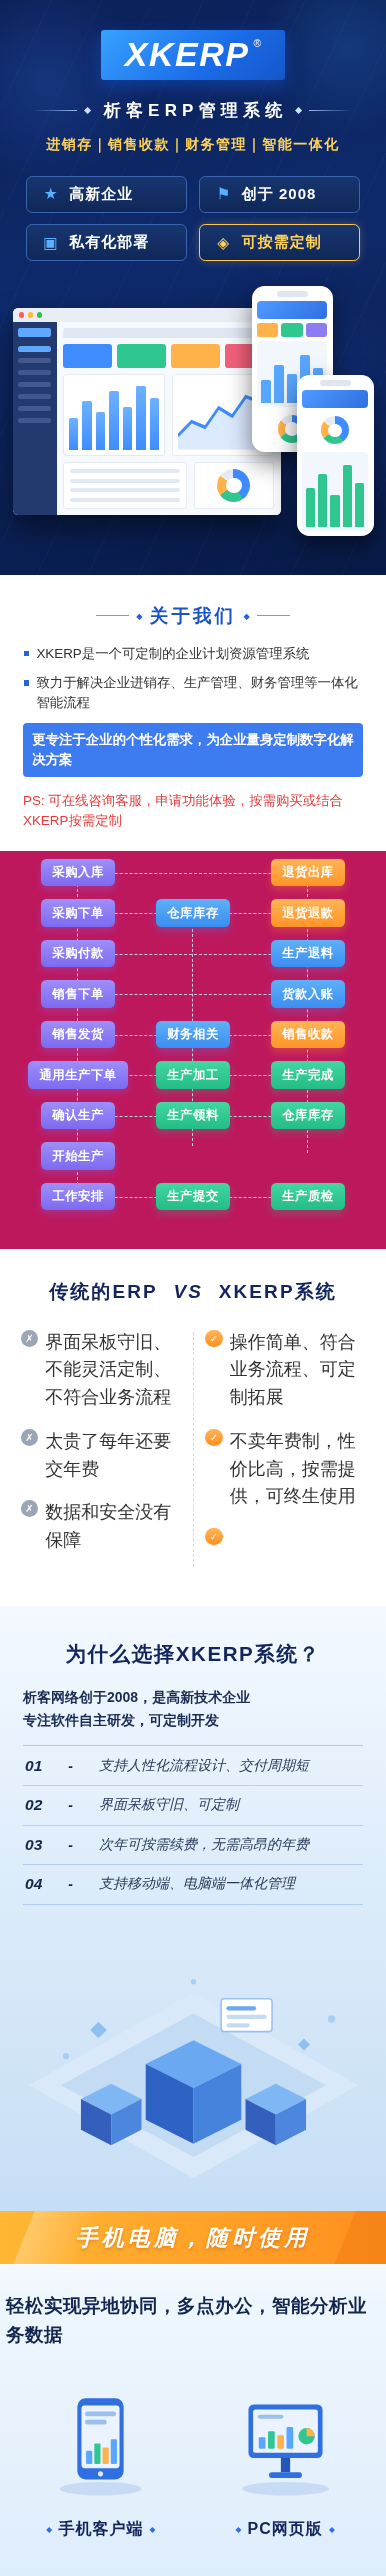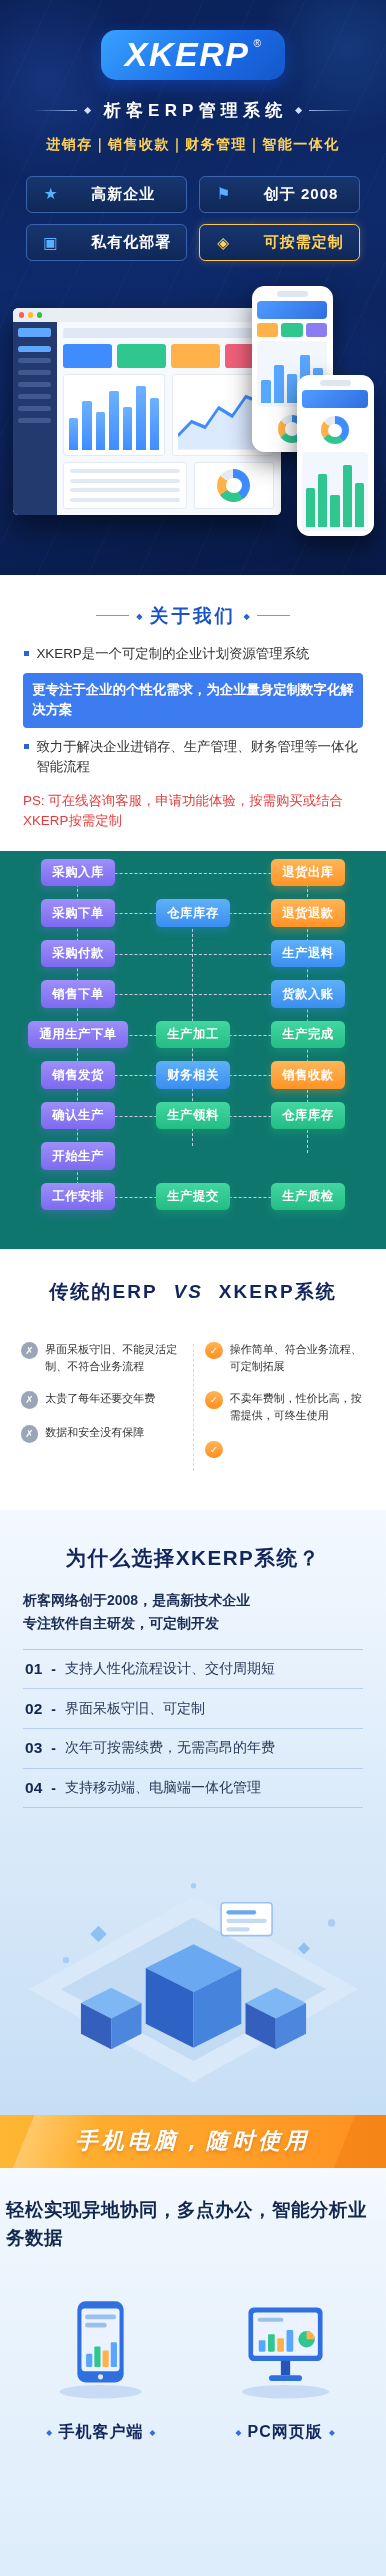--- a/index.html
+++ b/index.html
@@ -9,36 +9,36 @@
 
   
   .hero { position:relative; background:linear-gradient(165deg,#0b2158 0%,#0e2a6b 45%,#081a47 100%); padding:30px 0 31px; overflow:hidden; }
   .hero::before { content:""; position:absolute; inset:0;
     background:
       radial-gradient(circle at 12% 14%, rgba(64,120,255,.20) 0, transparent 98px),
       radial-gradient(circle at 90% 8%, rgba(64,160,255,.16) 0, transparent 88px),
       radial-gradient(circle at 82% 72%, rgba(40,90,220,.20) 0, transparent 124px),
       repeating-linear-gradient(115deg, rgba(255,255,255,.025) 0 1px, transparent 1px 46px); }
   .hero > * { position:relative; }
-  .logo-box { margin:0 auto; width:max-content; padding:7.2px 24px 9.3px; border-radius:15px;
+  .logo-box { margin:0 auto; width:max-content; padding:7.2px 24px 9.3px; border-radius:3px;
     background:linear-gradient(135deg,#37a2ff 0%,#1b6ce8 60%,#1557c9 100%);
     box-shadow:0 6.2px 15.5px rgba(20,80,200,.55); display:flex; align-items:flex-start; }
   .logo-text { color:#fff; font-size:34px; font-weight:bold; font-style:italic; letter-spacing:1.5px; line-height:1; }
   .logo-reg { color:#fff; font-size:10.3px; margin-left:4.1px; margin-top:1px; }
   .hero-subtitle-row { margin-top:18.5px; display:flex; align-items:center; justify-content:center; gap:8.2px; }
   .h-line { width:44px; height:1px; background:linear-gradient(90deg,transparent,#9db8ef); }
   .h-line.r { background:linear-gradient(90deg,#9db8ef,transparent); }
   .h-diamond { width:5.2px; height:5.2px; background:#cfe0ff; transform:rotate(45deg); }
   .hero-subtitle { color:#fff; font-size:17px; font-weight:bold; letter-spacing:5.2px; text-indent:5.2px; }
   .hero-tagline { margin-top:14.4px; text-align:center; color:var(--gold,#ffd257); font-size:14px; font-weight:bold; letter-spacing:1.5px; }
   .badges { margin:21.6px auto 0; width:334px; display:grid; grid-template-columns:1fr 1fr; gap:11.3px; }
   .badge { height:37px; border-radius:6.2px; display:flex; align-items:center; gap:8.2px; padding:0 13.4px;
     background:linear-gradient(180deg,#17356f,#0f2858); border:0.5px solid #3c63ad; }
   .badge .glyph { font-family:"DejaVu Sans",sans-serif; font-size:15.5px; color:#58b0ff; width:20.6px; text-align:center; }
-  .badge .blabel { color:#fff; font-size:15px; font-weight:bold; letter-spacing:1px; white-space:nowrap;margin-left:22px; }
+  .badge .blabel { color:#fff; font-size:15px; font-weight:bold; letter-spacing:1px; white-space:nowrap; }
   .badge.highlight { border:1px solid #ffc751; box-shadow:0 0 8.2px rgba(255,199,81,.25); }
   .badge.highlight .blabel, .badge.highlight .glyph { color:var(--gold,#ffd257); }
 
   
   .mockup { position:relative; width:361px; height:258px; margin:25px auto 0; }
   .browser { position:absolute; left:0; top:21.6px; width:268px; height:207px; background:#fff; border-radius:5.2px;
     box-shadow:0 13.4px 28px rgba(0,0,0,.5); overflow:hidden; }
   .b-titlebar { height:14.4px; background:#e9eef5; display:flex; align-items:center; gap:4.1px; padding:0 6.2px; }
   .dot { width:5.2px; height:5.2px; border-radius:50%; }
   .dot.r{background:#ff5f57}.dot.y{background:#febc2e}.dot.g{background:#28c840}
@@ -85,57 +85,57 @@
   .t-line { width:33px; height:1px; background:#2a62d8; opacity:.65; }
   .t-diamond { color:#2a62d8; font-size:8.2px; font-family:"DejaVu Sans",sans-serif; }
   .about .sec-title { color:#1a53c6; font-size:18.5px; font-weight:bold; letter-spacing:3.1px; }
   .about-item { position:relative; padding-left:13.4px; color:#333; font-size:13.4px; line-height:1.5; margin-bottom:9.3px; }
   .about-item::before { content:""; position:absolute; left:1px; top:7.2px; width:5.2px; height:5.2px; background:#2a62d8; }
   .about-item.highlight { background:#3d7bf0; color:#fff; padding:7.2px 9.3px; border-radius:4.1px; font-weight:bold; }
   .about-item.highlight::before { display:none; }
   .about-ps { margin-top:13.4px; color:var(--red,#e43c3c); font-size:13.4px; line-height:1.55; }
 
   
-  .flow { background:#0f766e; padding:9.3px 0 24px; }
+  .flow { background:#be185d; padding:9.3px 0 24px; }
   .flow-inner { position:relative; }
   .vline { position:absolute; border-left:1px dashed #c3cfe3; z-index:0; }
   .vl { left:77px; top:14.4px; bottom:14.4px; }
   .vm { left:192px; top:54px; bottom:63px; }
   .vr { left:307px; top:14.4px; bottom:56px; }
   .frow { position:relative; display:flex; margin:0 20.6px 15.5px; height:25px; }
   .frow::before { content:""; position:absolute; left:49px; right:49px; top:50%; border-top:1px dashed #c3cfe3; }
   .frow.solo::before { display:none; }
   .fslot { flex:1; display:flex; justify-content:center; align-items:center; }
   .fnode { position:relative; z-index:1; color:#fff; font-size:12.4px; font-weight:bold; white-space:nowrap;
     padding:5.2px 11.3px; border-radius:5.2px; letter-spacing:0.5px; }
   .c-purple { background:linear-gradient(180deg,#9d8ffa,var(--node-purple,#7d6af0)); box-shadow:0 4.1px 8.2px rgba(125,106,240,.30); }
   .c-blue   { background:linear-gradient(180deg,#5fb0f8,var(--node-blue,#3a8ef0));   box-shadow:0 4.1px 8.2px rgba(58,142,240,.30); }
   .c-orange { background:linear-gradient(180deg,#ffb558,var(--node-orange,#ff9426)); box-shadow:0 4.1px 8.2px rgba(255,148,38,.30); }
   .c-green  { background:linear-gradient(180deg,#43d6a0,var(--node-green,#23bd85));  box-shadow:0 4.1px 8.2px rgba(35,189,133,.30); }
 
   
   .vs { background:#fff; padding:30px 20.6px 36px; }
-  .vs-title { text-align:center; margin-bottom:36px; }
+  .vs-title { text-align:center; margin-bottom:24px; }
   .vs-title span { font-size:19px; font-weight:bold; color:var(--title-navy,#13265c); letter-spacing:2.1px; }
   .vs-title .vs-word { color:var(--title-navy,#13265c); font-style:italic; margin:0 13.4px; }
   .vs-grid { position:relative; display:grid; grid-template-columns:1fr 1fr; column-gap:24px; }
   .vs-grid::before { content:""; position:absolute; left:50%; top:3.1px; bottom:3.1px; border-left:1px dashed #cdd8e8; }
   .vs-item { display:flex; gap:7.2px; margin-bottom:15.5px; align-items:flex-start; }
   .vs-icon { flex:none; width:17.5px; height:17.5px; border-radius:50%; display:flex; align-items:center; justify-content:center;
     color:#fff; font-size:9.8px; font-weight:bold; font-family:"DejaVu Sans",sans-serif; margin-top:1px; }
   .vs-icon.cross { background:#9aa6b8; }
   .vs-icon.check { background:linear-gradient(180deg,#ffb558,#ff8f1f); }
-  .vs-text { font-size:11px; color:#333; line-height:1.55; }
+  .vs-text { font-size:18px; color:#333; line-height:1.55; }
 
   
   .why { background:linear-gradient(180deg,#f4f9ff 0%,#ddecfa 45%,#c6def5 100%); padding:34px 0 0; }
   .why-title { text-align:center; color:var(--title-navy,#13265c); font-size:20.6px; font-weight:bold; letter-spacing:1.5px; }
   .why-intro { margin:17.5px 23px 0; color:#1b2c55; font-size:14px; font-weight:bold; line-height:1.65; }
   .why-list { margin:13.4px 23px 0; border-top:1px solid rgba(110,150,205,.45); }
-  .why-item { display:flex; align-items:center; gap:9px; padding:10.3px 2.1px; border-bottom:0.5px solid rgba(110,150,205,.35); }
+  .why-item { display:flex; align-items:center; gap:26px; padding:10.3px 2.1px; border-bottom:0.5px solid rgba(110,150,205,.35);font-style:italic; }
   .why-num { font-size:15.5px; font-weight:bold; color:#14284e; }
   .why-dash { font-size:14px; color:#14284e; font-weight:bold; }
   .why-text { font-size:14px; color:#2a3a58; }
   .why-illustration { margin-top:17.5px; height:289px; display:flex; align-items:flex-end; justify-content:center; }
   .why-illustration svg { width:361px; height:278px; display:block; }
 
   
   .bottom { background:linear-gradient(180deg,#fdfdfe 0%,#eef6fd 20%,#d9eafa 100%); padding-bottom:82px; flex:1; }
   .banner { position:relative; height:53px; background:linear-gradient(90deg,#ffb733,#ff8f1f);
     display:flex; align-items:center; justify-content:center; overflow:hidden; }
@@ -288,22 +288,22 @@
 
   <section class="about">
     <div class="sec-title-row">
       <span class="t-line"></span>
       <span class="t-diamond">◆</span>
       <span class="sec-title">关于我们</span>
       <span class="t-diamond">◆</span>
       <span class="t-line"></span>
     </div>
     <div class="about-item">XKERP是一个可定制的企业计划资源管理系统</div>
+    <div class="about-item">致力于解决企业进销存、生产管理、财务管理等一体化智能流程</div>
     <div class="about-item highlight">更专注于企业的个性化需求，为企业量身定制数字化解决方案</div>
-    <div class="about-item">致力于解决企业进销存、生产管理、财务管理等一体化智能流程</div>
     <div class="about-ps">PS: 可在线咨询客服，申请功能体验，按需购买或结合XKERP按需定制</div>
   </section>
 
   <section class="flow">
     <div class="flow-inner">
       <div class="vline vl"></div>
       <div class="vline vm"></div>
       <div class="vline vr"></div>
 
       <div class="frow">
@@ -339,38 +339,38 @@
         <div class="fslot">
             <span class="fnode c-purple">销售下单</span>
           </div>
         <div class="fslot"></div>
         <div class="fslot">
             <span class="fnode c-blue">货款入账</span>
           </div>
       </div>
       <div class="frow">
         <div class="fslot">
+            <span class="fnode c-purple">销售发货</span>
+          </div>
+        <div class="fslot">
+            <span class="fnode c-blue">财务相关</span>
+          </div>
+        <div class="fslot">
+            <span class="fnode c-orange">销售收款</span>
+          </div>
+      </div>
+      <div class="frow">
+        <div class="fslot">
             <span class="fnode c-purple">通用生产下单</span>
           </div>
         <div class="fslot">
             <span class="fnode c-green">生产加工</span>
           </div>
         <div class="fslot">
             <span class="fnode c-green">生产完成</span>
-          </div>
-      </div>
-      <div class="frow">
-        <div class="fslot">
-            <span class="fnode c-purple">销售发货</span>
-          </div>
-        <div class="fslot">
-            <span class="fnode c-blue">财务相关</span>
-          </div>
-        <div class="fslot">
-            <span class="fnode c-orange">销售收款</span>
           </div>
       </div>
       <div class="frow">
         <div class="fslot">
             <span class="fnode c-purple">确认生产</span>
           </div>
         <div class="fslot">
             <span class="fnode c-green">生产领料</span>
           </div>
         <div class="fslot">

